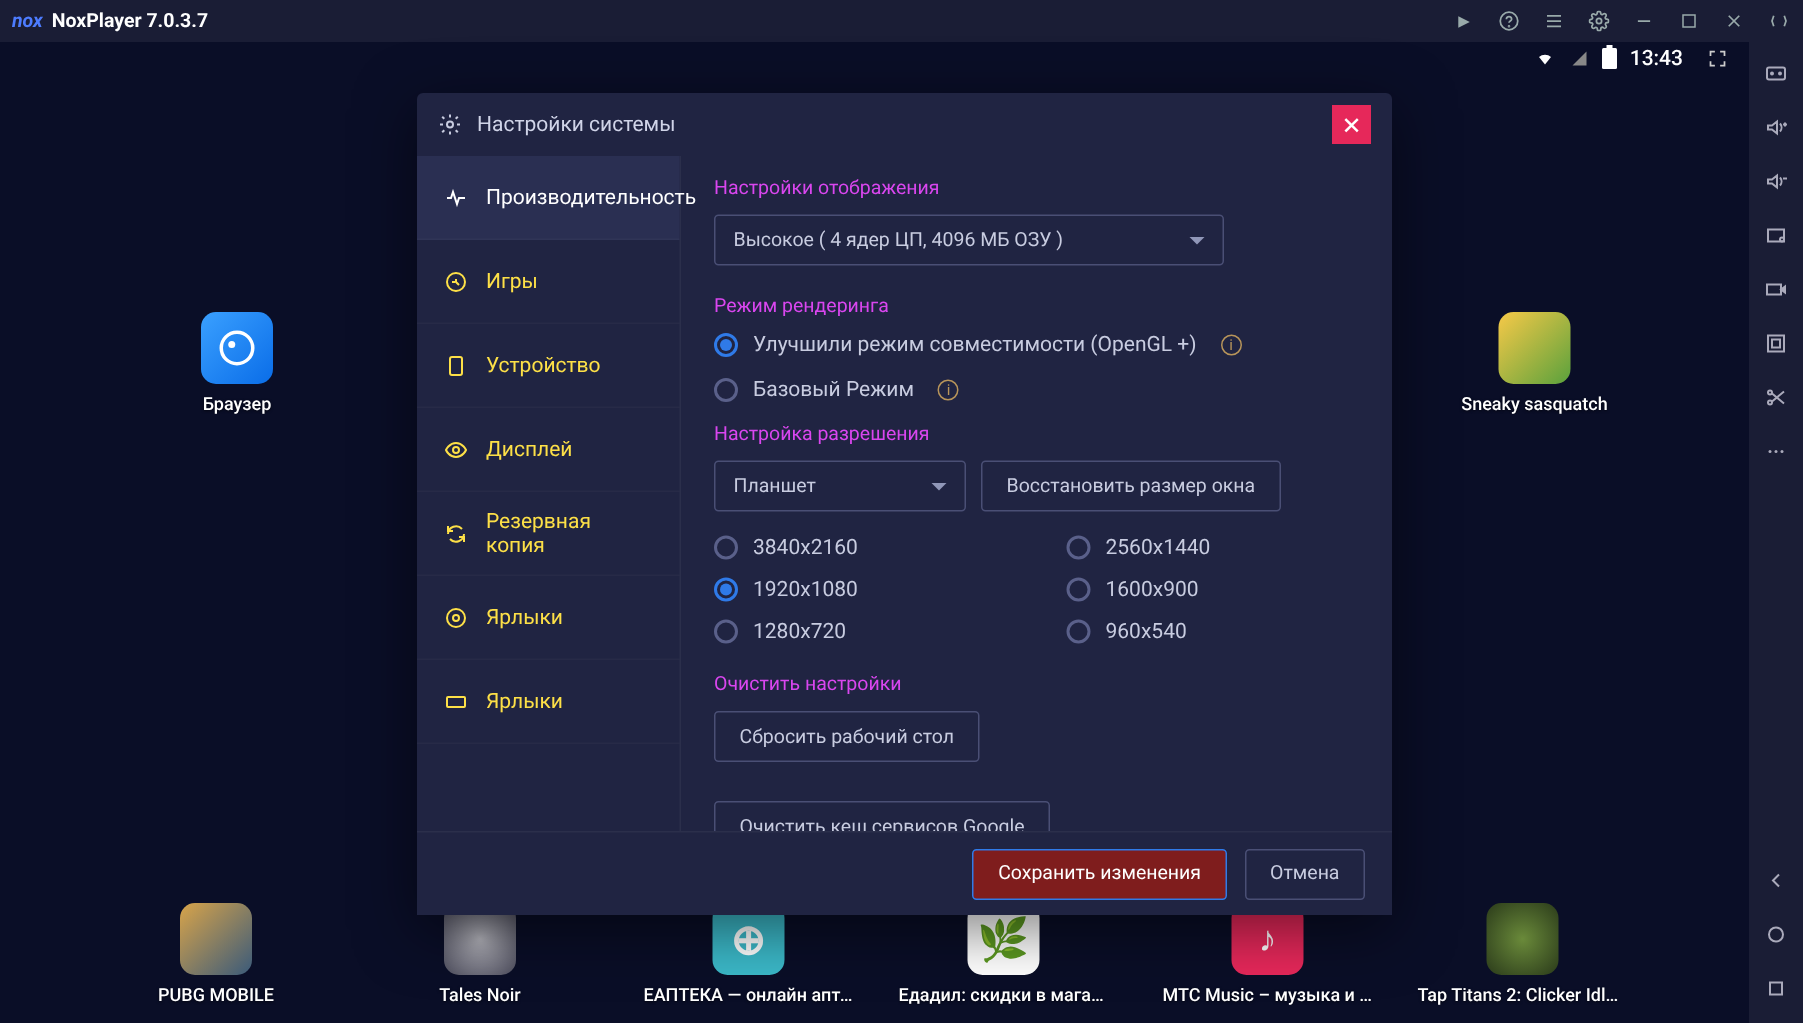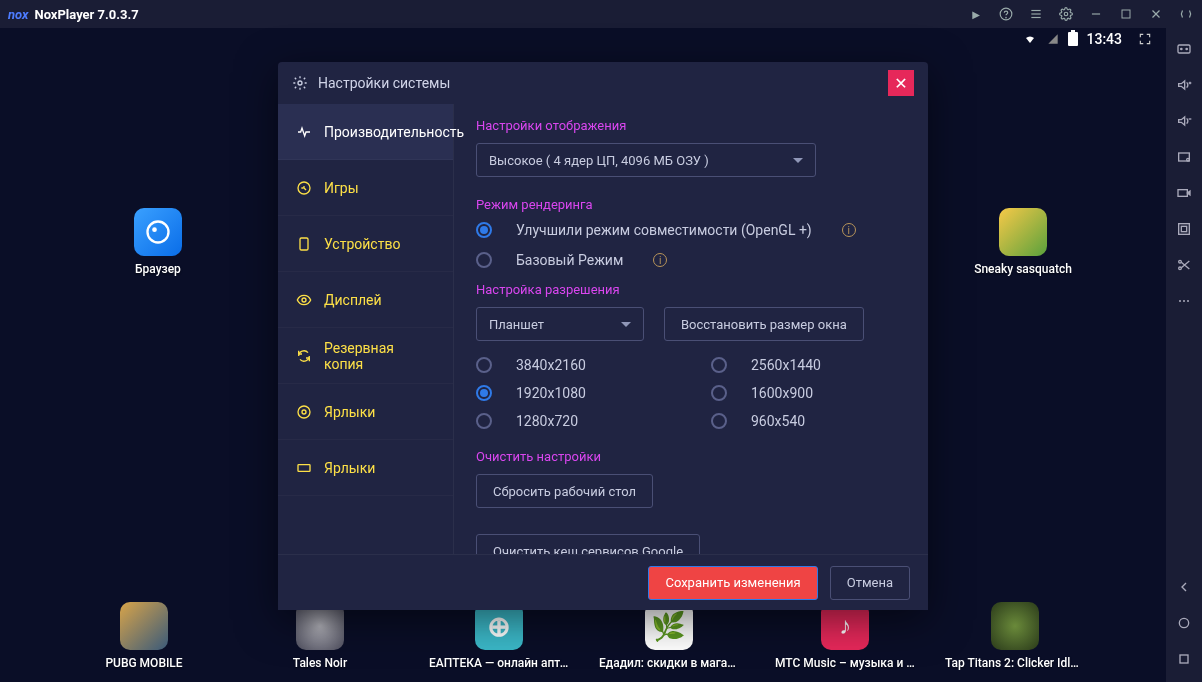--- a/index.html
+++ b/index.html
@@ -46,27 +46,27 @@
 .snav { width: 176px; border-right: 1px solid rgba(255,255,255,.05); display: flex; flex-direction: column; }
 .snav-item { height: 56px; display: flex; align-items: center; padding: 0 18px; color: #fde047; font-size: 14px; cursor: pointer; gap: 12px; border-bottom: 1px solid rgba(255,255,255,.03); }
 .snav-item.active { background: #2a2f52; color: #fff; }
 .snav-item .ni { width: 16px; height: 16px; flex-shrink: 0; }
 
 
 .scontent { flex: 1; padding: 14px 22px; color: #c8cce0; overflow-y: auto; font-size: 14px; }
 .sec-title { color: #d946ef; margin-bottom: 10px; font-size: 13px; }
 .dd { position: relative; width: 340px; height: 34px; border: 1px solid #4a4f75; border-radius: 3px; display: flex; align-items: center; padding: 0 12px; cursor: pointer; margin-bottom: 20px; font-size: 13px; }
 .dd::after { content: ""; position: absolute; right: 12px; top: 14px; border: 5px solid transparent; border-top-color: #9097b8; }
-.dd.sm { width: 168px; display: inline-flex; margin-right: 10px; margin-bottom: 0; vertical-align: top; }
+.dd.sm { width: 168px; display: inline-flex; margin-bottom: 0; vertical-align: top; }
 
 .btn { height: 34px; border: 1px solid #4a4f75; border-radius: 3px; padding: 0 16px; display: inline-flex; align-items: center; cursor: pointer; font-size: 13px; color: #c8cce0; background: transparent; }
 .btn.block { margin-bottom: 26px; }
-.btn.primary { background: #ef4444; border-color: #2f7ae8; color: #fff; }
-
-.radio-row { display: flex; align-items: center; margin-bottom: 14px; cursor: pointer; gap: 24px; }
+.btn.primary { background: #7f1d1d; border-color: #2f7ae8; color: #fff; }
+
+.radio-row { display: flex; align-items: center; margin-bottom: 14px; cursor: pointer; gap: 10px; }
 .radio { width: 16px; height: 16px; border: 2px solid #5a608a; border-radius: 50%; flex-shrink: 0; position: relative; }
 .radio.on { border-color: #2f7ae8; }
 .radio.on::after { content:""; position:absolute; inset: 2px; background: #2f7ae8; border-radius: 50%; }
 .info-i { width: 14px; height: 14px; border: 1px solid #b8955a; border-radius: 50%; color: #b8955a; font-size: 10px; display: inline-flex; align-items: center; justify-content: center; margin-left: 6px; }
 
 .res-grid { display: grid; grid-template-columns: 1fr 1fr; gap: 12px 40px; margin: 14px 0 20px; }
 .res-grid .radio-row { margin-bottom: 0; }
 
 .row { display: flex; gap: 10px; align-items: center; margin-bottom: 16px; }
 

